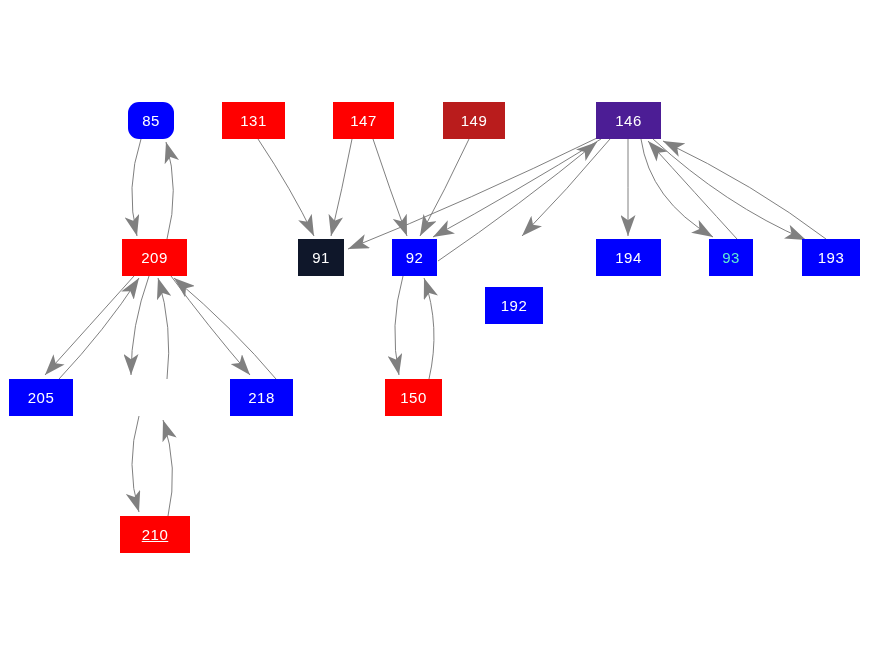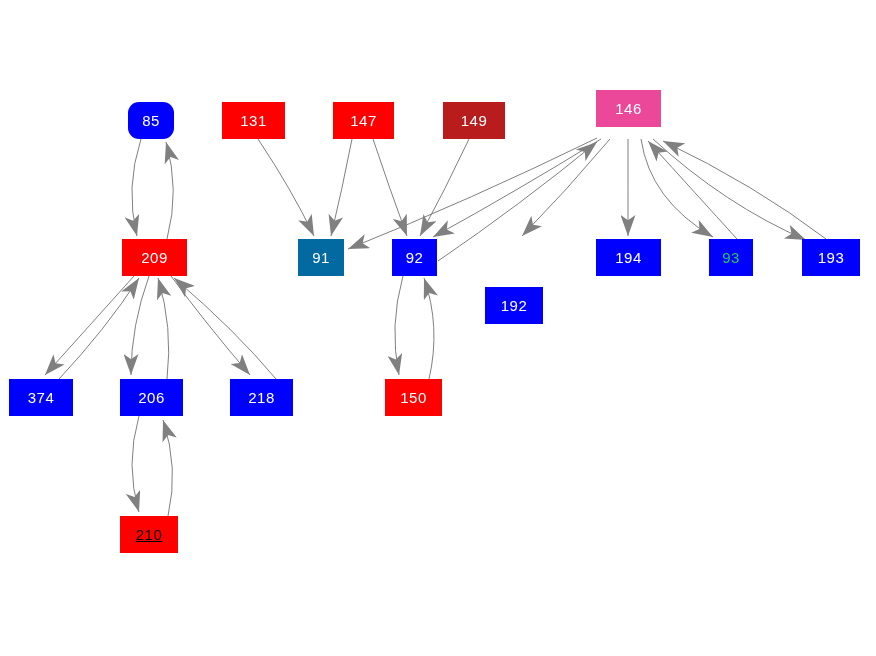--- a/index.html
+++ b/index.html
@@ -69,52 +69,49 @@
     </div>
     <div class="node" style="left: 222px; top: 102px; width: 63px; height: 37px; background: rgb(255, 0, 0); color: rgb(255, 255, 255);">
       <span>131</span>
     </div>
     <div class="node" style="left: 333px; top: 102px; width: 61px; height: 37px; background: rgb(255, 0, 0); color: rgb(255, 255, 255);">
       <span>147</span>
     </div>
     <div class="node" style="left: 443px; top: 102px; width: 62px; height: 37px; background: #b91c1c; color: rgb(255, 255, 255);">
       <span>149</span>
     </div>
-    <div class="node" style="left: 596px; top: 90px; width: 65px; height: 37px; background: #ec4899; color: rgb(255, 255, 255);">
+    <div class="node" style="left: 596px; top: 102px; width: 65px; height: 37px; background: #4c1d95; color: rgb(255, 255, 255);">
       <span>146</span>
     </div>
     <div class="node" style="left: 122px; top: 239px; width: 65px; height: 37px; background: rgb(255, 0, 0); color: rgb(255, 255, 255);">
       <span>209</span>
     </div>
-    <div class="node" style="left: 298px; top: 239px; width: 46px; height: 37px; background: #0369a1; color: rgb(255, 255, 255);">
+    <div class="node" style="left: 298px; top: 239px; width: 46px; height: 37px; background: #0f172a; color: rgb(255, 255, 255);">
       <span>91</span>
     </div>
     <div class="node" style="left: 392px; top: 239px; width: 45px; height: 37px; background: rgb(0, 0, 255); color: rgb(255, 255, 255); justify-content: center;">
       <span>92</span>
     </div>
     <div class="node" style="left: 485px; top: 239px; width: 58px; height: 37px; background: rgb(0, 0, 255); color: rgb(255, 255, 255); margin-top: 48px;">
       <span>192</span>
     </div>
     <div class="node" style="left: 596px; top: 239px; width: 65px; height: 37px; background: rgb(0, 0, 255); color: rgb(255, 255, 255);">
       <span>194</span>
     </div>
-    <div class="node" style="left: 709px; top: 239px; width: 44px; height: 37px; background: rgb(0, 0, 255); color: #22c55e;">
+    <div class="node" style="left: 709px; top: 239px; width: 44px; height: 37px; background: rgb(0, 0, 255); color: #5eead4;">
       <span>93</span>
     </div>
     <div class="node" style="left: 802px; top: 239px; width: 58px; height: 37px; background: rgb(0, 0, 255); color: rgb(255, 255, 255);">
       <span>193</span>
     </div>
     <div class="node" style="left: 9px; top: 379px; width: 64px; height: 37px; background: rgb(0, 0, 255); color: rgb(255, 255, 255);">
-      <span>374</span>
-    </div>
-    <div class="node" style="left: 120px; top: 379px; width: 63px; height: 37px; background: rgb(0, 0, 255); color: rgb(255, 255, 255);">
-      <span>206</span>
+      <span>205</span>
     </div>
     <div class="node" style="left: 230px; top: 379px; width: 63px; height: 37px; background: rgb(0, 0, 255); color: rgb(255, 255, 255);">
       <span>218</span>
     </div>
     <div class="node" style="left: 385px; top: 379px; width: 57px; height: 37px; background: rgb(255, 0, 0); color: rgb(255, 255, 255);">
       <span>150</span>
     </div>
-    <div class="node" style="left: 120px; top: 516px; width: 58px; height: 37px; background: rgb(255, 0, 0); color: #000000; text-decoration: underline;">
+    <div class="node" style="left: 120px; top: 516px; width: 70px; height: 37px; background: rgb(255, 0, 0); color: #ffffff; text-decoration: underline;">
       <span>210</span>
     </div>
   </div>
 
 </body></html>

